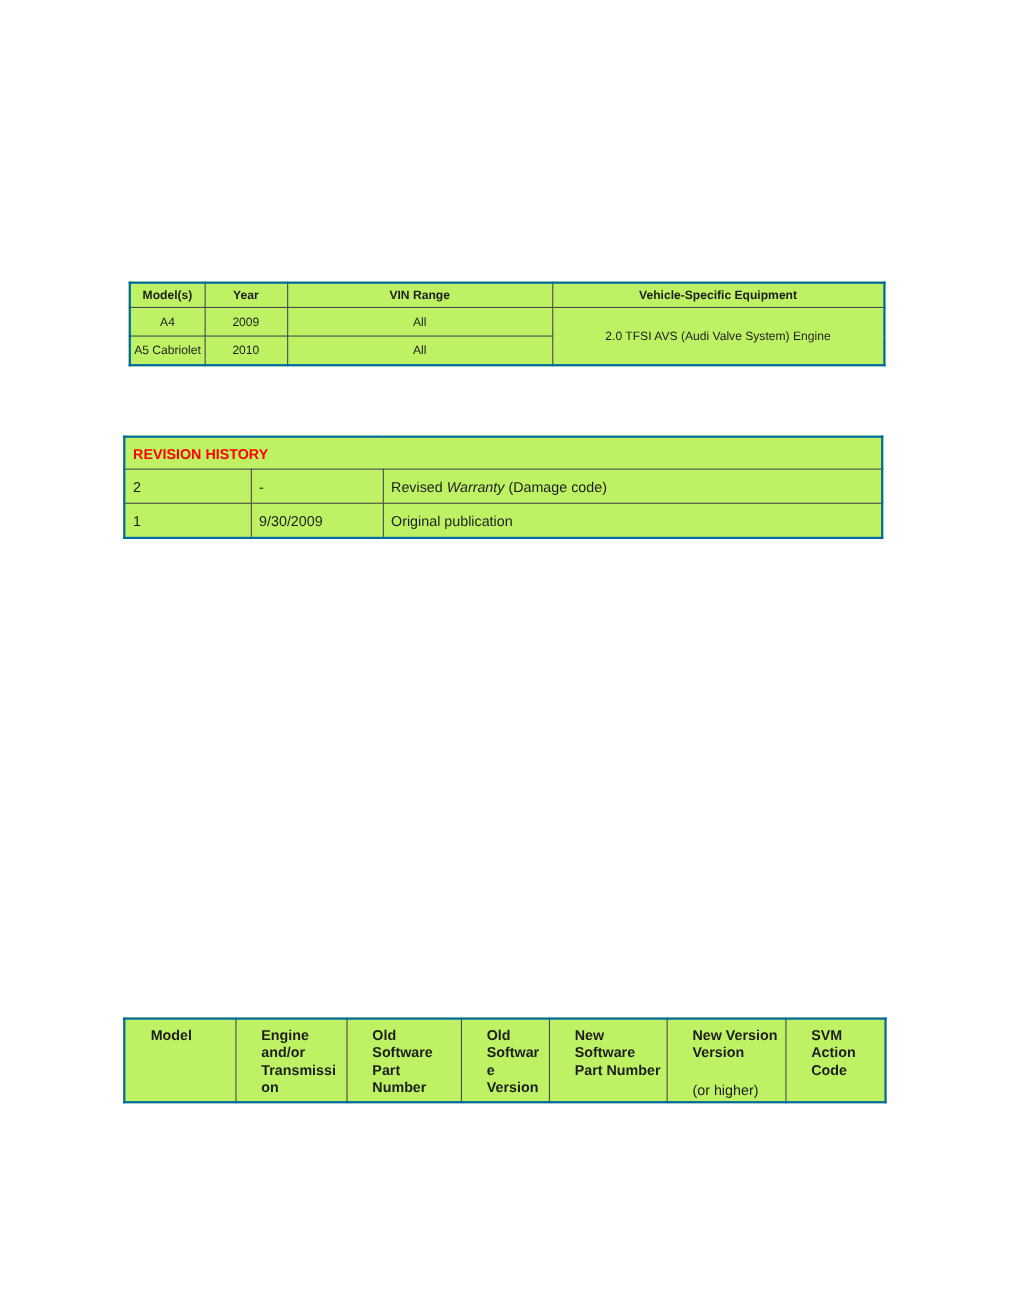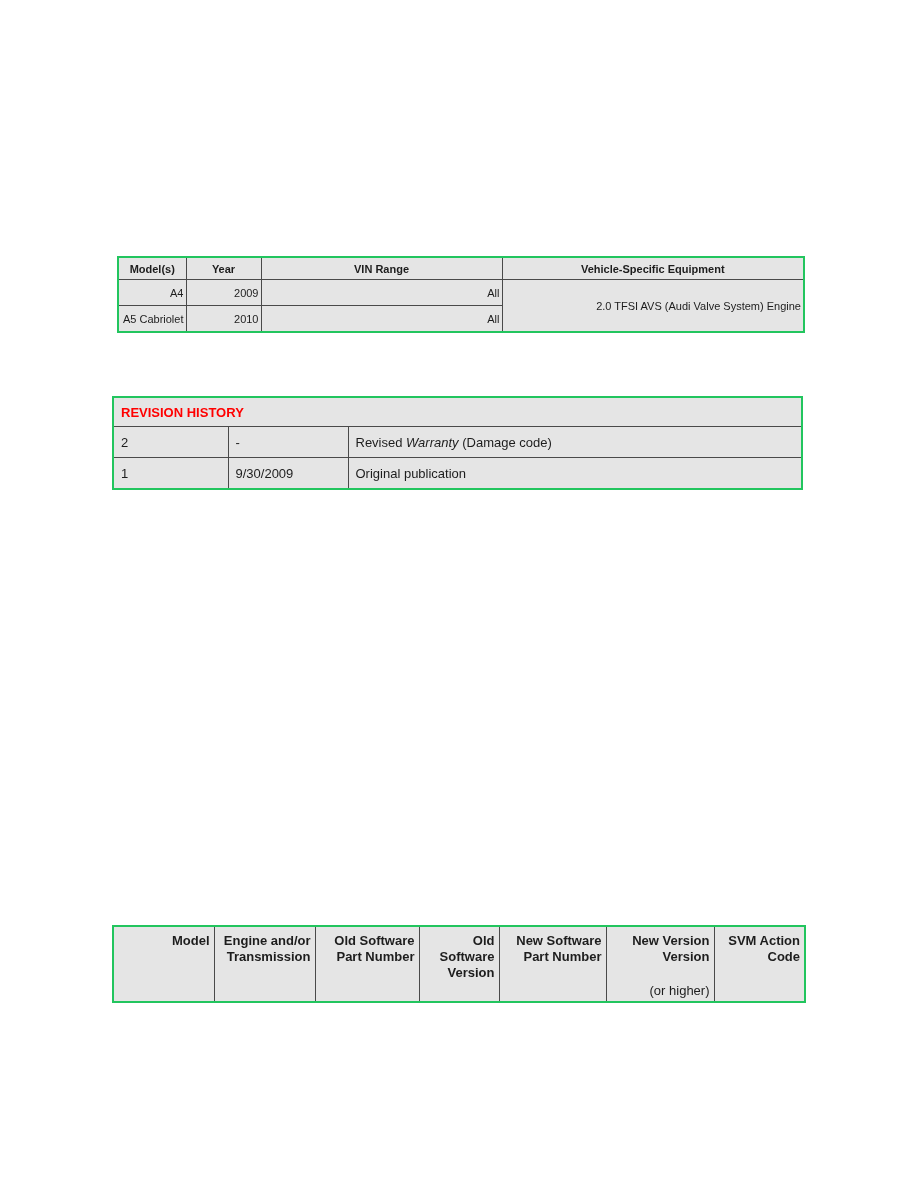--- a/index.html
+++ b/index.html
@@ -12,22 +12,22 @@
     position: relative;
     background: #ffffff;
     font-family: "Liberation Sans", sans-serif;
     color: #1d1d1d;
     overflow: hidden;
   }
   table.doc-table {
     border-collapse: collapse;
     table-layout: fixed;
     position: absolute;
-    background: #e5e5e5;
-    border: 2px solid #22c55e;
+    background: #bef264;
+    border: 2px solid #0369a1;
   }
   .doc-table td, .doc-table th {
     border: 1px solid #4a4a4a;
     overflow: hidden;
     word-wrap: break-word;
   }
 
   
   #vehicle-table {
     left: 117px;
@@ -37,21 +37,21 @@
   }
   #vehicle-table th {
     font-weight: bold;
     height: 21px;
     text-align: center;
     vertical-align: middle;
     padding: 0 2px;
   }
   #vehicle-table td {
     height: 25px;
-    text-align: right;
+    text-align: center;
     vertical-align: middle;
     padding: 0 2px;
     font-weight: normal;
   }
 
   
   #revision-table {
     left: 112px;
     top: 396px;
     width: 689px;
@@ -82,24 +82,24 @@
 
   
   #software-table {
     left: 112px;
     top: 925px;
     width: 692px;
     font-size: 13px;
   }
   #software-table th {
     font-weight: bold;
-    text-align: right;
+    text-align: left;
     vertical-align: top;
     height: 68px;
-    padding: 6px 4px 0 2px;
+    padding: 6px 4px 0 23px;
     line-height: 16px;
   }
   #software-table td {
     font-weight: normal;
     text-align: left;
     vertical-align: middle;
     height: 48px;
     padding: 0 4px 0 6px;
     line-height: 17px;
   }

